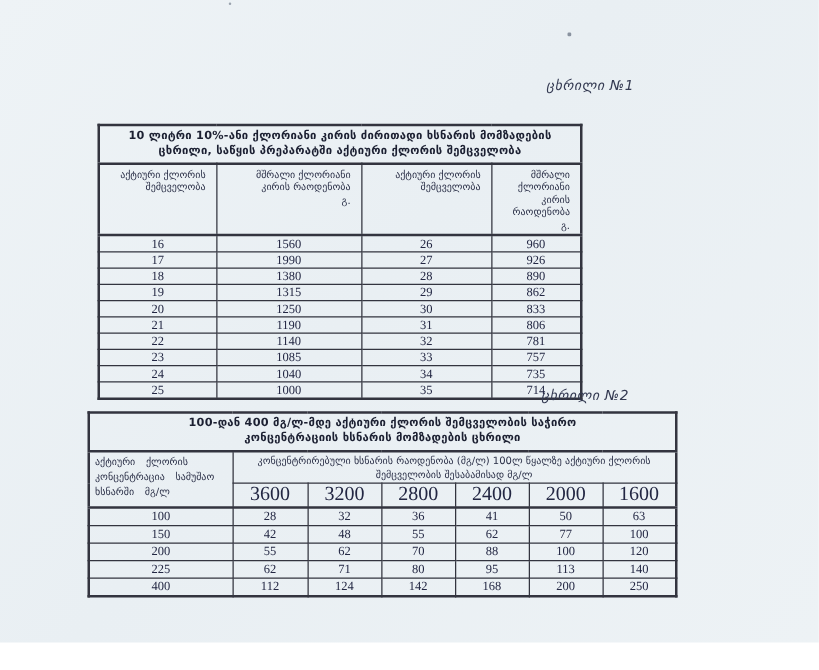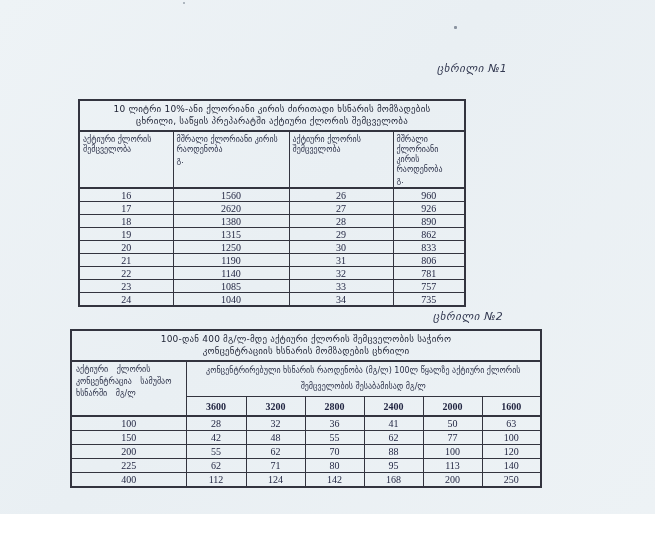--- a/index.html
+++ b/index.html
@@ -11,35 +11,35 @@
            font-family:"DejaVu Sans",sans-serif;letter-spacing:.5px;}
   .cap1{left:437px;top:62px;}
   .cap2{left:433px;top:302px;margin-top:8px;}
   table{position:absolute;border-collapse:collapse;table-layout:fixed;
         background:transparent;}
   .t1{left:78px;top:99px;width:386px;}
   .t2{left:70px;top:329px;width:470px;}
   td,th{border:1px solid #33343f;margin:0;padding:0 2px;color:#20243a;}
   table{border:2px solid #33343f;}
   .ttl{border-bottom:2px solid #33343f;padding:2px 4px 3px;}
-  .ttl div{text-align:center;font-weight:normal;font-size:9px;line-height:12px;
+  .ttl div{text-align:center;font-weight:bold;font-size:9px;line-height:12px;
            letter-spacing:.2px;color:#1c2032;}
-  .hdr th{font-weight:normal;font-size:8px;line-height:10px;text-align:left;
-          vertical-align:top;padding:3px 3px 1px;color:#2a2f47;}
+  .hdr th{font-weight:normal;font-size:8px;line-height:10px;text-align:right;
+          vertical-align:top;padding:3px 8px 1px;color:#2a2f47;}
   .hdr{border-bottom:2px solid #33343f;}
   .unit{font-size:8px;line-height:10px;margin-top:1px;}
   .num{font-family:"Liberation Serif","DejaVu Serif",serif;font-size:10px;
        text-align:center;height:12px;line-height:11px;color:#232743;}
   .t2 .num{height:13px;}
   .lefthdr{font-size:8px;line-height:12px;text-align:left;vertical-align:top;
            padding:2px 4px;font-weight:normal;color:#2a2f47;word-spacing:6px;margin-left:39px;}
-  .spanhdr{font-size:8px;line-height:16px;text-align:center;font-weight:normal;
+  .spanhdr{font-size:8px;line-height:11px;text-align:center;font-weight:normal;
            padding:1px 2px;color:#2a2f47;}
-  .subhdr th{font-family:"Liberation Serif","DejaVu Serif",serif;font-size:10px;
-             font-weight:bold;text-align:center;height:18px;color:#232743;}
+  .subhdr th{font-family:"Liberation Serif","DejaVu Serif",serif;font-size:16px;
+             font-weight:normal;text-align:center;height:18px;color:#232743;}
   .subhdr{border-bottom:2px solid #33343f;}
   .speck1{position:absolute;left:454px;top:26px;width:3px;height:3px;
           background:#8a93a0;border-radius:1px;}
   .speck2{position:absolute;left:183px;top:2px;width:2px;height:2px;
           background:#9aa3ae;border-radius:1px;}
 </style>
 </head>
 <body>
 
 <div class="page">
@@ -77,21 +77,21 @@
     </thead>
     <tbody>
       <tr>
         <td class="num">16</td>
         <td class="num">1560</td>
         <td class="num">26</td>
         <td class="num">960</td>
       </tr>
       <tr>
         <td class="num">17</td>
-        <td class="num">2620</td>
+        <td class="num">1990</td>
         <td class="num">27</td>
         <td class="num">926</td>
       </tr>
       <tr>
         <td class="num">18</td>
         <td class="num">1380</td>
         <td class="num">28</td>
         <td class="num">890</td>
       </tr>
       <tr>
@@ -122,20 +122,26 @@
         <td class="num">23</td>
         <td class="num">1085</td>
         <td class="num">33</td>
         <td class="num">757</td>
       </tr>
       <tr>
         <td class="num">24</td>
         <td class="num">1040</td>
         <td class="num">34</td>
         <td class="num">735</td>
+      </tr>
+      <tr>
+        <td class="num">25</td>
+        <td class="num">1000</td>
+        <td class="num">35</td>
+        <td class="num">714</td>
       </tr>
     </tbody>
   </table>
 
   <div class="caption cap2">ცხრილი №2</div>
 
   <table class="t2">
     <colgroup>
       <col style="width:115px">
         <col style="width:60px">

